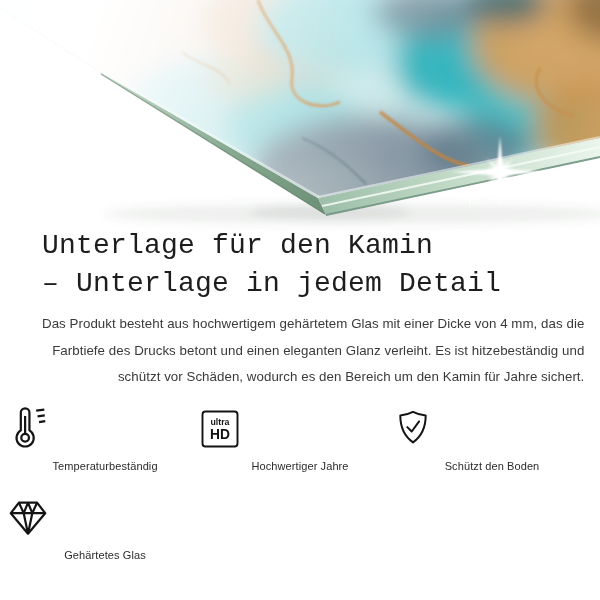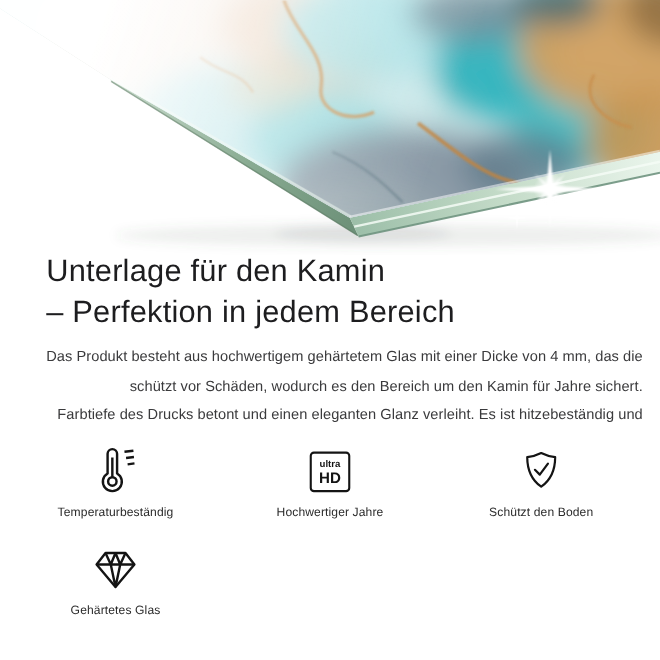--- a/index.html
+++ b/index.html
@@ -4,27 +4,27 @@
 <style>
   html, body { margin:0; padding:0; background:#ffffff; }
   .canvas {
     position:relative; width:600px; height:600px; overflow:hidden;
     background:#ffffff; font-family:"Liberation Sans", sans-serif;
   }
   .hero { position:absolute; left:0; top:0; width:600px; height:232px; }
   .hero svg { display:block; }
   .title {
     position:absolute; left:42px; top:227px; margin:0;
-    font-family:Liberation Sans, sans-serif; font-weight:400;
+    font-family:Liberation Mono, monospace; font-weight:400;
     font-size:28px; line-height:38px; color:#1d1d1f; letter-spacing:0.2px;
   }
   .desc { position:absolute; left:42px; top:311px; color:#3a3a3c;text-align:right; }
   .desc .line { font-size:13.3px; line-height:26.6px; white-space:nowrap; letter-spacing:0.05px; }
   .feature { position:absolute; width:200px; text-align:center; }
-  .icon-slot { height:46px; display:flex; align-items:flex-end; justify-content:center; }
+  .icon-slot { height:46px; display:flex; align-items:flex-end; }
   .feature .label { margin-top:11px; font-size:11px; color:#2b2b2b; letter-spacing:0.1px; }
   .r1 { top:403px; }
   .r2 { top:492px; }
   .c1 { left:5px; } .c2 { left:200px; } .c3 { left:392px; }
   .ic { stroke:#141414; stroke-width:2.3; fill:none; }
   .ic-fill { fill:#141414; stroke:none; }
 </style>
 </head>
 <body>
 
@@ -128,27 +128,27 @@
       </g>
       <g transform="translate(470,198) scale(0.35)" opacity="0.7">
         <polygon points="-40,0 0,-4 40,0 0,4" fill="#ffffff"></polygon>
         <polygon points="0,-30 4,0 0,30 -4,0" fill="#ffffff"></polygon>
       </g>
     </svg>
   </div>
 
   <h1 class="title">
     <span>Unterlage für den Kamin</span><br>
-    <span>– Perfektion in jedem Bereich</span>
+    <span>– Unterlage in jedem Detail</span>
   </h1>
 
   <div class="desc">
     <div class="line">Das Produkt besteht aus hochwertigem gehärtetem Glas mit einer Dicke von 4 mm, das die</div>
+    <div class="line">Farbtiefe des Drucks betont und einen eleganten Glanz verleiht. Es ist hitzebeständig und</div>
     <div class="line">schützt vor Schäden, wodurch es den Bereich um den Kamin für Jahre sichert.</div>
-    <div class="line">Farbtiefe des Drucks betont und einen eleganten Glanz verleiht. Es ist hitzebeständig und</div>
   </div>
 
   <div class="feature r1 c1">
     <div class="icon-slot">
       <svg width="46" height="46" viewBox="0 0 48 48">
         <path class="ic" d="M 16.5,10 a 4.5,4.5 0 0 1 9,0 v 18.6 a 9,9 0 1 1 -9,0 Z" stroke-linejoin="round"></path>
         <circle class="ic" cx="21" cy="36.2" r="4" stroke-width="2.1"></circle>
         <line class="ic" x1="21" y1="13.5" x2="21" y2="32" stroke-width="2.1"></line>
         <line class="ic" x1="32.5" y1="8" x2="41" y2="7" stroke-width="2"></line>
         <line class="ic" x1="34" y1="14" x2="41.5" y2="13" stroke-width="2"></line>

